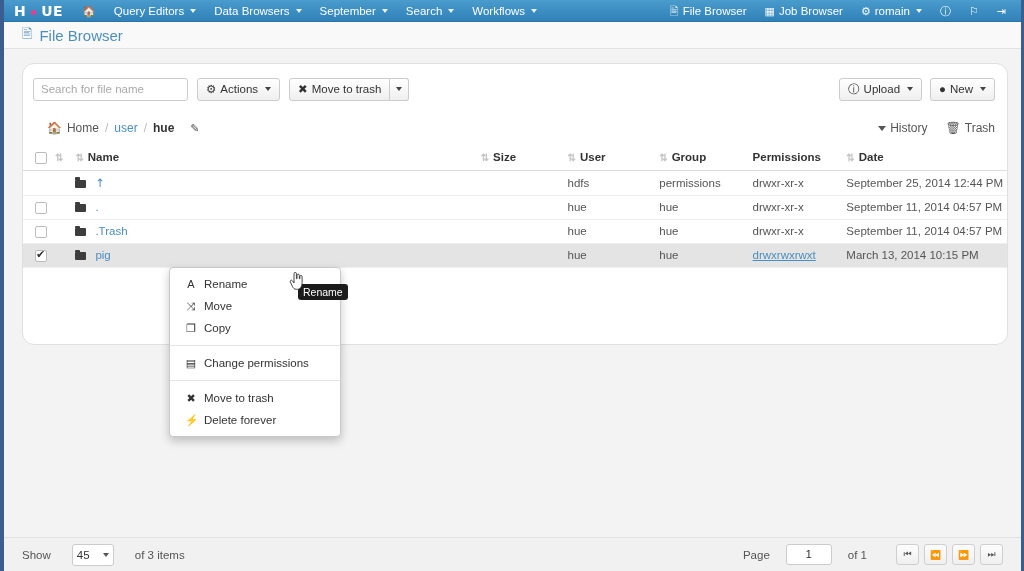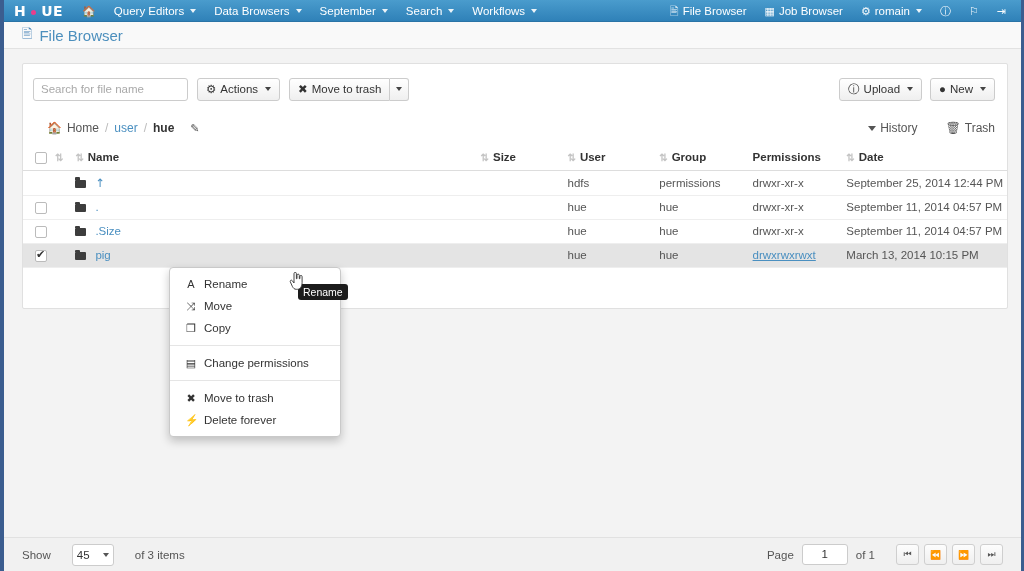--- a/index.html
+++ b/index.html
@@ -76,24 +76,24 @@
     padding-left: 18px;
     gap: 7px;
   }
   #heading .h-ico { color:#4a86b8; font-size: 13px; }
   #heading .h-title { color: #4c8fbd; font-size: 15px; }
 
   
   #card {
     position: absolute;
     left: 18px; top: 63px;
-    width: 986px; height: 246px;
+    width: 986px; height: 282px;
     background: #fff;
     border: 1px solid #e0e0e0;
-    border-radius: 2px;
+    border-radius: 12px;
   }
 
   
   #toolbar {
     display:flex; align-items:center;
     padding: 10px 12px 0 10px;
     height: 40px;
   }
   #search-input {
     width: 155px; height: 23px;
@@ -134,21 +134,21 @@
     display:flex; align-items:center;
     padding: 12px 12px 0 24px;
     height: 36px;
     font-size: 12px;
   }
   #crumbs .home { color:#555; display:flex;align-items:center;gap:5px; }
   #crumbs .sep { color:#bbb; margin:0 6px; }
   #crumbs a { color:#4a8fc0; text-decoration:none; }
   #crumbs .cur { color:#333; font-weight:bold; }
   #crumbs .pencil { margin-left:16px; color:#555; font-size:11px; }
-  #crumbs-right { margin-left:auto; display:flex; align-items:center; gap:28px; color:#555; }
+  #crumbs-right { margin-left:auto; display:flex; align-items:center; gap:18px; color:#555; }
   #crumbs-right span { display:flex;align-items:center;gap:4px; }
   .tri-dn {
     width:0;height:0;display:inline-block;
     border-left:4px solid transparent;border-right:4px solid transparent;
     border-top:5px solid #555;
   }
 
   
   table#files {
     width: 100%;
@@ -268,21 +268,21 @@
     border:1px solid #ccc; border-radius:3px;
     background:#fff;
     display:flex;align-items:center;justify-content:space-between;
     padding:0 4px; font-size:11.5px; color:#333;
   }
   #page-size .cd2{
     width:0;height:0;display:inline-block;
     border-left:3px solid transparent;border-right:3px solid transparent;
     border-top:4px solid #555;
   }
-  #foot-right { margin-left:auto; display:flex; align-items:center; gap:8px; }
+  #foot-right { margin-left:auto; display:flex; align-items:center; gap:16px; }
   #page-num {
     width:46px;height:21px;
     border:1px solid #ccc;border-radius:3px;background:#fff;
     text-align:center; line-height:19px; font-size:11.5px; color:#333;
   }
   .pg-btn {
     width:23px;height:21px;
     border:1px solid #cfcfcf;
     background:linear-gradient(to bottom,#fdfdfd,#efefef);
     display:flex;align-items:center;justify-content:center;
@@ -460,21 +460,21 @@
             <td class="col-name"><span class="folder-ico"></span><a href="#" class="fname">.</a></td>
             <td class="col-size"></td>
             <td class="col-user">hue</td>
             <td class="col-group">hue</td>
             <td class="col-perm">drwxr-xr-x</td>
             <td>September 11, 2014 04:57 PM</td>
           </tr>
           <tr>
             <td class="col-chk"><span class="chk"></span></td>
             <td class="col-sort"></td>
-            <td class="col-name"><span class="folder-ico"></span><a href="#" class="fname">.Size</a></td>
+            <td class="col-name"><span class="folder-ico"></span><a href="#" class="fname">.Trash</a></td>
             <td class="col-size"></td>
             <td class="col-user">hue</td>
             <td class="col-group">hue</td>
             <td class="col-perm">drwxr-xr-x</td>
             <td>September 11, 2014 04:57 PM</td>
           </tr>
           <tr class="row-selected">
             <td class="col-chk"><span class="chk checked"></span></td>
             <td class="col-sort"></td>
             <td class="col-name"><span class="folder-ico"></span><a href="#" class="fname">pig</a></td>

